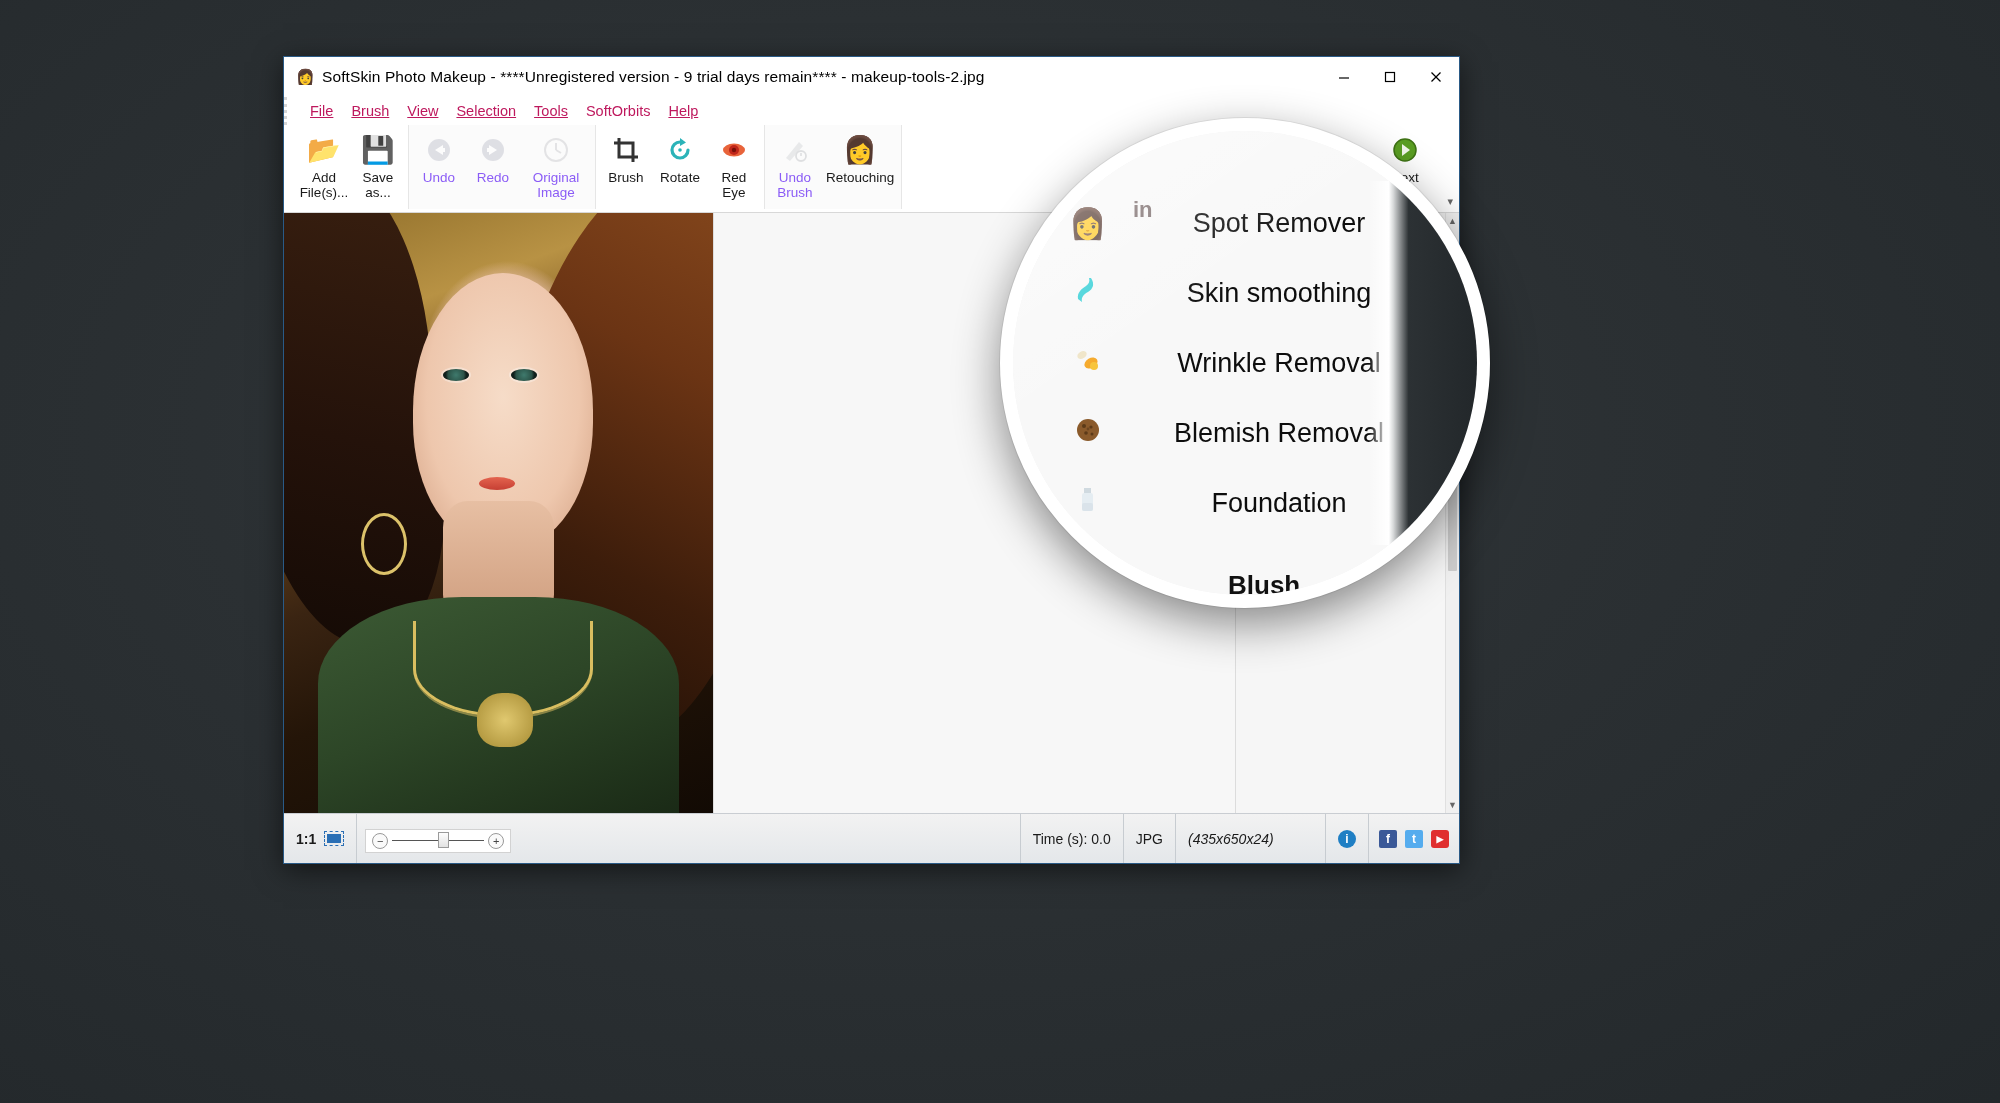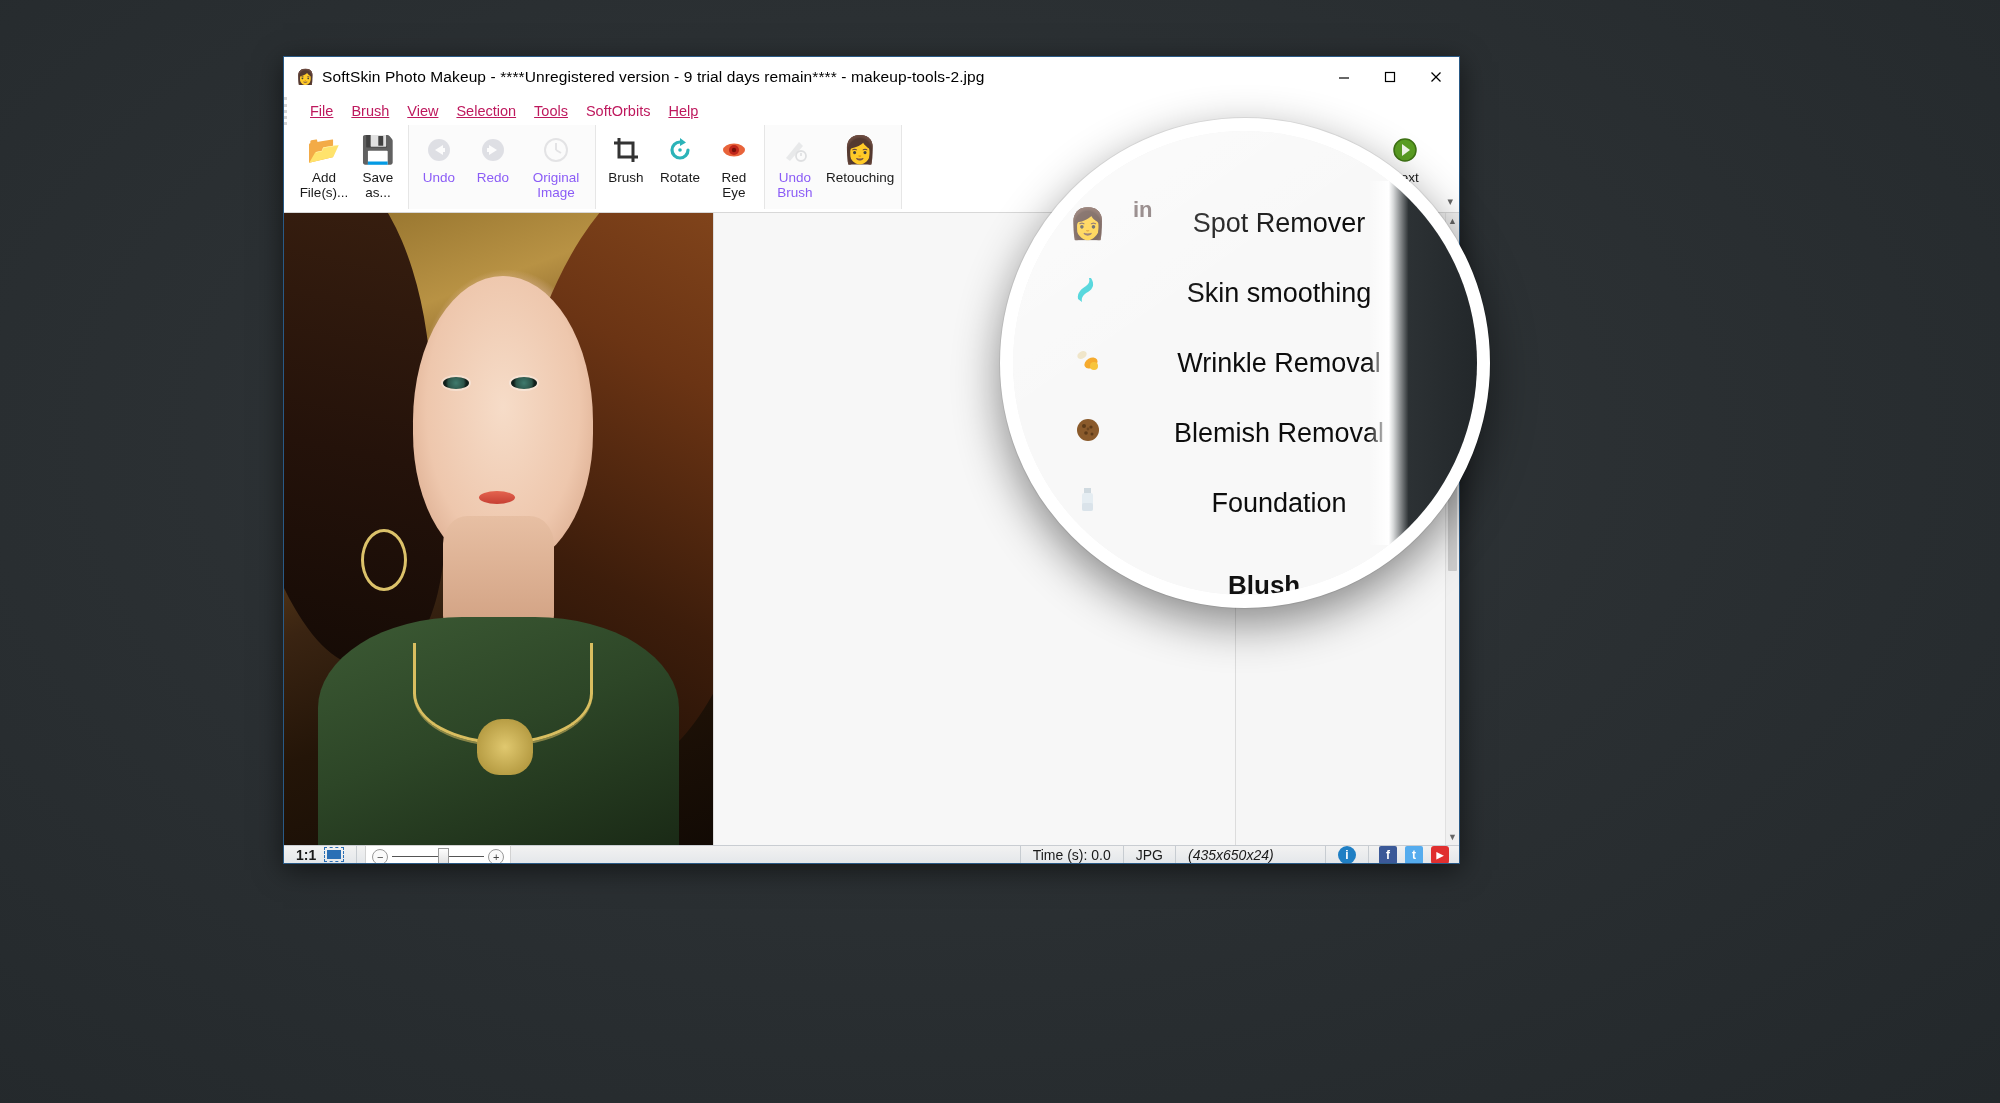--- a/index.html
+++ b/index.html
@@ -240,21 +240,21 @@
   .panel-scroll .arr { position:absolute; left:0; right:0; text-align:center; font-size:9px; color:#666; }
   .panel-scroll .arr.up { top: 3px; }
   .panel-scroll .arr.dn { bottom: 3px; }
   .panel-close {
     position: absolute; right: 17px; top: 8px;
     font-size: 15px; color: #555; z-index: 6;
   }
 
   
   .statusbar {
-    height: 18px; flex: 0 0 auto;
+    height: 50px; flex: 0 0 auto;
     background: linear-gradient(#f2f2f2,#e4e7ea);
     border-top: 1px solid #c9cdd2;
     display: flex; align-items: stretch;
     font-size: 14px; color: #1a1a1a;
   }
   .sb-cell {
     display: flex; align-items: center;
     padding: 0 12px;
     border-right: 1px solid #c7ccd1;
     white-space: nowrap;

